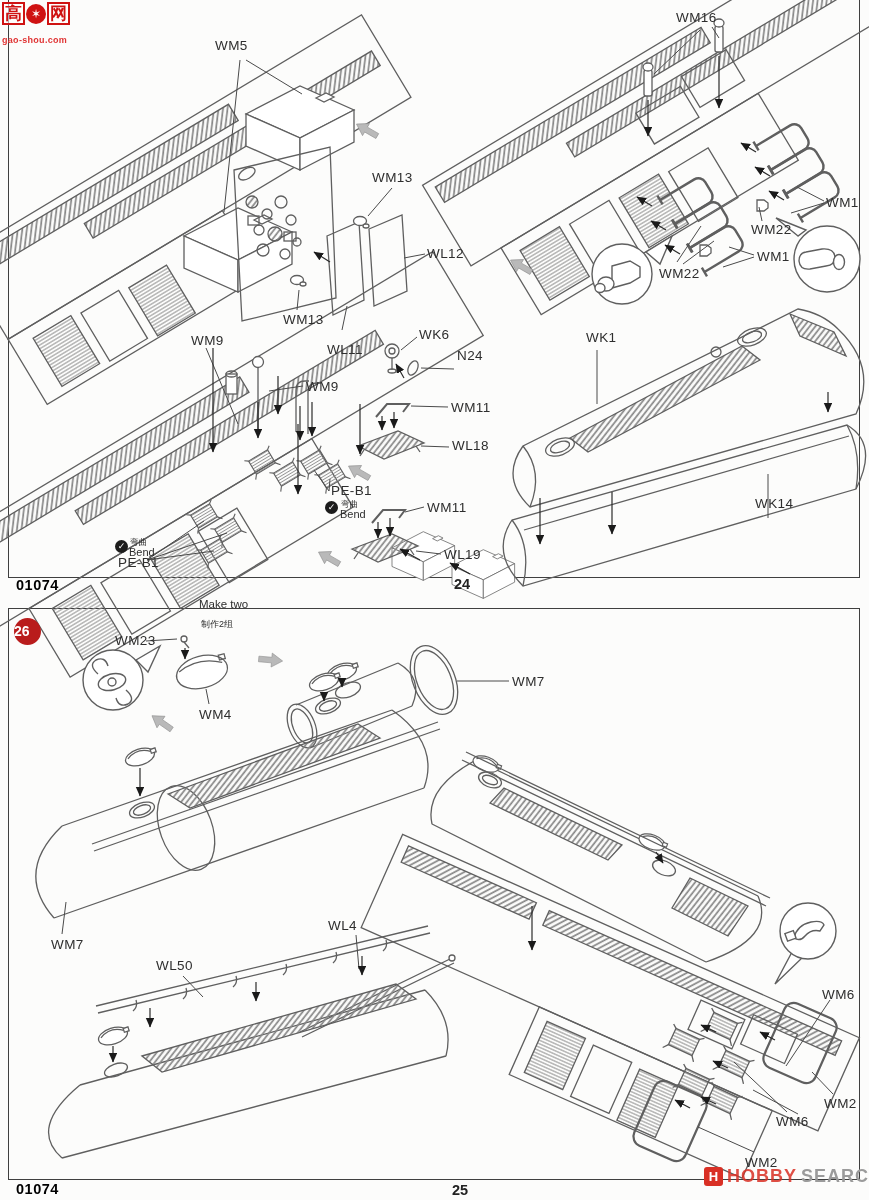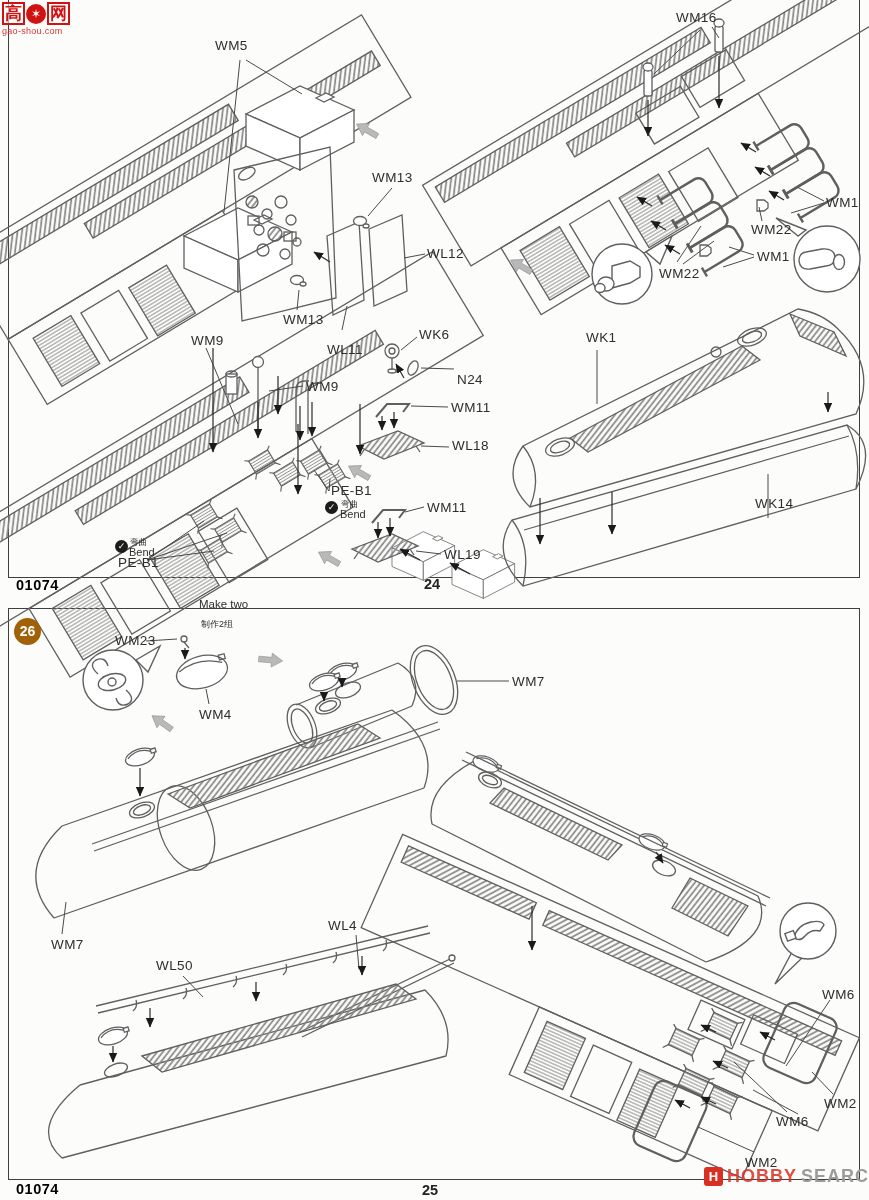--- a/index.html
+++ b/index.html
@@ -7,31 +7,31 @@
         font-family:"Liberation Sans","DejaVu Sans",sans-serif;color:#2f2f2f;}
   .panel{position:absolute;border:1.6px solid #3f3f3f;background:transparent;}
   #panel24{left:8px;top:-16px;width:850px;height:592px;}
   #panel26{left:8px;top:608px;width:850px;height:570px;}
   svg.art{position:absolute;left:0;top:0;}
   .lbl{position:absolute;font-size:13.5px;letter-spacing:.4px;color:#2e2e2e;white-space:nowrap;z-index:5;}
   .lbl-zh{position:absolute;font-size:8.5px;color:#2e2e2e;white-space:nowrap;z-index:5;}
   .lbl-en{position:absolute;font-size:11px;color:#2e2e2e;white-space:nowrap;z-index:5;}
   .bend-ic{position:absolute;width:13px;height:13px;border-radius:50%;background:#1c1c1c;color:#fff;
            font-size:9px;line-height:13px;text-align:center;z-index:5;}
-  .badge{position:absolute;left:14px;top:618px;width:27px;height:27px;border-radius:50%;background:#a16207;
-         color:#fff;font-size:14px;font-weight:bold;line-height:27px;text-align:center;z-index:6;}
+  .badge{position:absolute;left:14px;top:618px;width:27px;height:27px;border-radius:50%;background:#b91c1c;
+         color:#fff;font-size:14px;font-weight:bold;line-height:27px;z-index:6;}
   .kit{position:absolute;font-size:14.5px;font-weight:bold;letter-spacing:.5px;z-index:6;color:#000000;}
-  .pgnum{position:absolute;font-size:14.5px;font-weight:bold;z-index:6;color:#222;}
+  .pgnum{position:absolute;font-size:14.5px;font-weight:bold;z-index:6;color:#222;margin-left:30px;}
   .gao{position:absolute;left:2px;top:2px;z-index:9;}
   .gao-row{display:flex;align-items:center;gap:1px;}
   .gao-box{display:inline-block;border:2px solid #cf1212;color:#cf1212;font-weight:bold;font-size:17px;
            line-height:19px;padding:0 1px;background:rgba(255,255,255,.6);}
   .gao-gear{display:inline-block;width:20px;height:20px;border-radius:50%;background:#cf1212;color:#fff;
             font-size:12px;line-height:20px;text-align:center;}
-  .gao-url{font-size:9px;font-weight:normal;color:#e03434;letter-spacing:.3px;margin-top:1px;}
+  .gao-url{font-size:9px;font-weight:bold;color:#e03434;letter-spacing:.3px;margin-top:10px;}
   .hobby{position:absolute;left:704px;top:1166px;display:flex;align-items:center;gap:4px;z-index:7;}
   .hobby-ic{width:19px;height:19px;background:#d93025;color:#fff;border-radius:3px;font-size:13px;
             font-weight:bold;text-align:center;line-height:19px;}
   .hobby-w1{color:#d93025;font-size:18px;font-weight:bold;letter-spacing:1px;opacity:.85;}
   .hobby-w2{color:#9b9b9b;font-size:18px;font-weight:bold;letter-spacing:1px;}
 </style>
 </head>
 <body>
 
 <div id="page">
@@ -399,21 +399,21 @@
 
   <div class="lbl" style="left:215px;top:38px">WM5</div>
   <div class="lbl" style="left:676px;top:10px">WM16</div>
   <div class="lbl" style="left:372px;top:170px">WM13</div>
   <div class="lbl" style="left:427px;top:246px">WL12</div>
   <div class="lbl" style="left:283px;top:312px">WM13</div>
   <div class="lbl" style="left:327px;top:342px">WL11</div>
   <div class="lbl" style="left:191px;top:333px">WM9</div>
   <div class="lbl" style="left:306px;top:379px">WM9</div>
   <div class="lbl" style="left:419px;top:327px">WK6</div>
-  <div class="lbl" style="left:457px;top:372px">N24</div>
+  <div class="lbl" style="left:457px;top:348px">N24</div>
   <div class="lbl" style="left:451px;top:400px">WM11</div>
   <div class="lbl" style="left:452px;top:438px">WL18</div>
   <div class="lbl" style="left:427px;top:500px">WM11</div>
   <div class="lbl" style="left:444px;top:547px">WL19</div>
   <div class="lbl" style="left:331px;top:483px">PE-B1</div>
   <div class="lbl" style="left:118px;top:555px">PE-B1</div>
   <div class="lbl" style="left:751px;top:222px">WM22</div>
   <div class="lbl" style="left:826px;top:195px">WM1</div>
   <div class="lbl" style="left:659px;top:266px">WM22</div>
   <div class="lbl" style="left:757px;top:249px">WM1</div>

